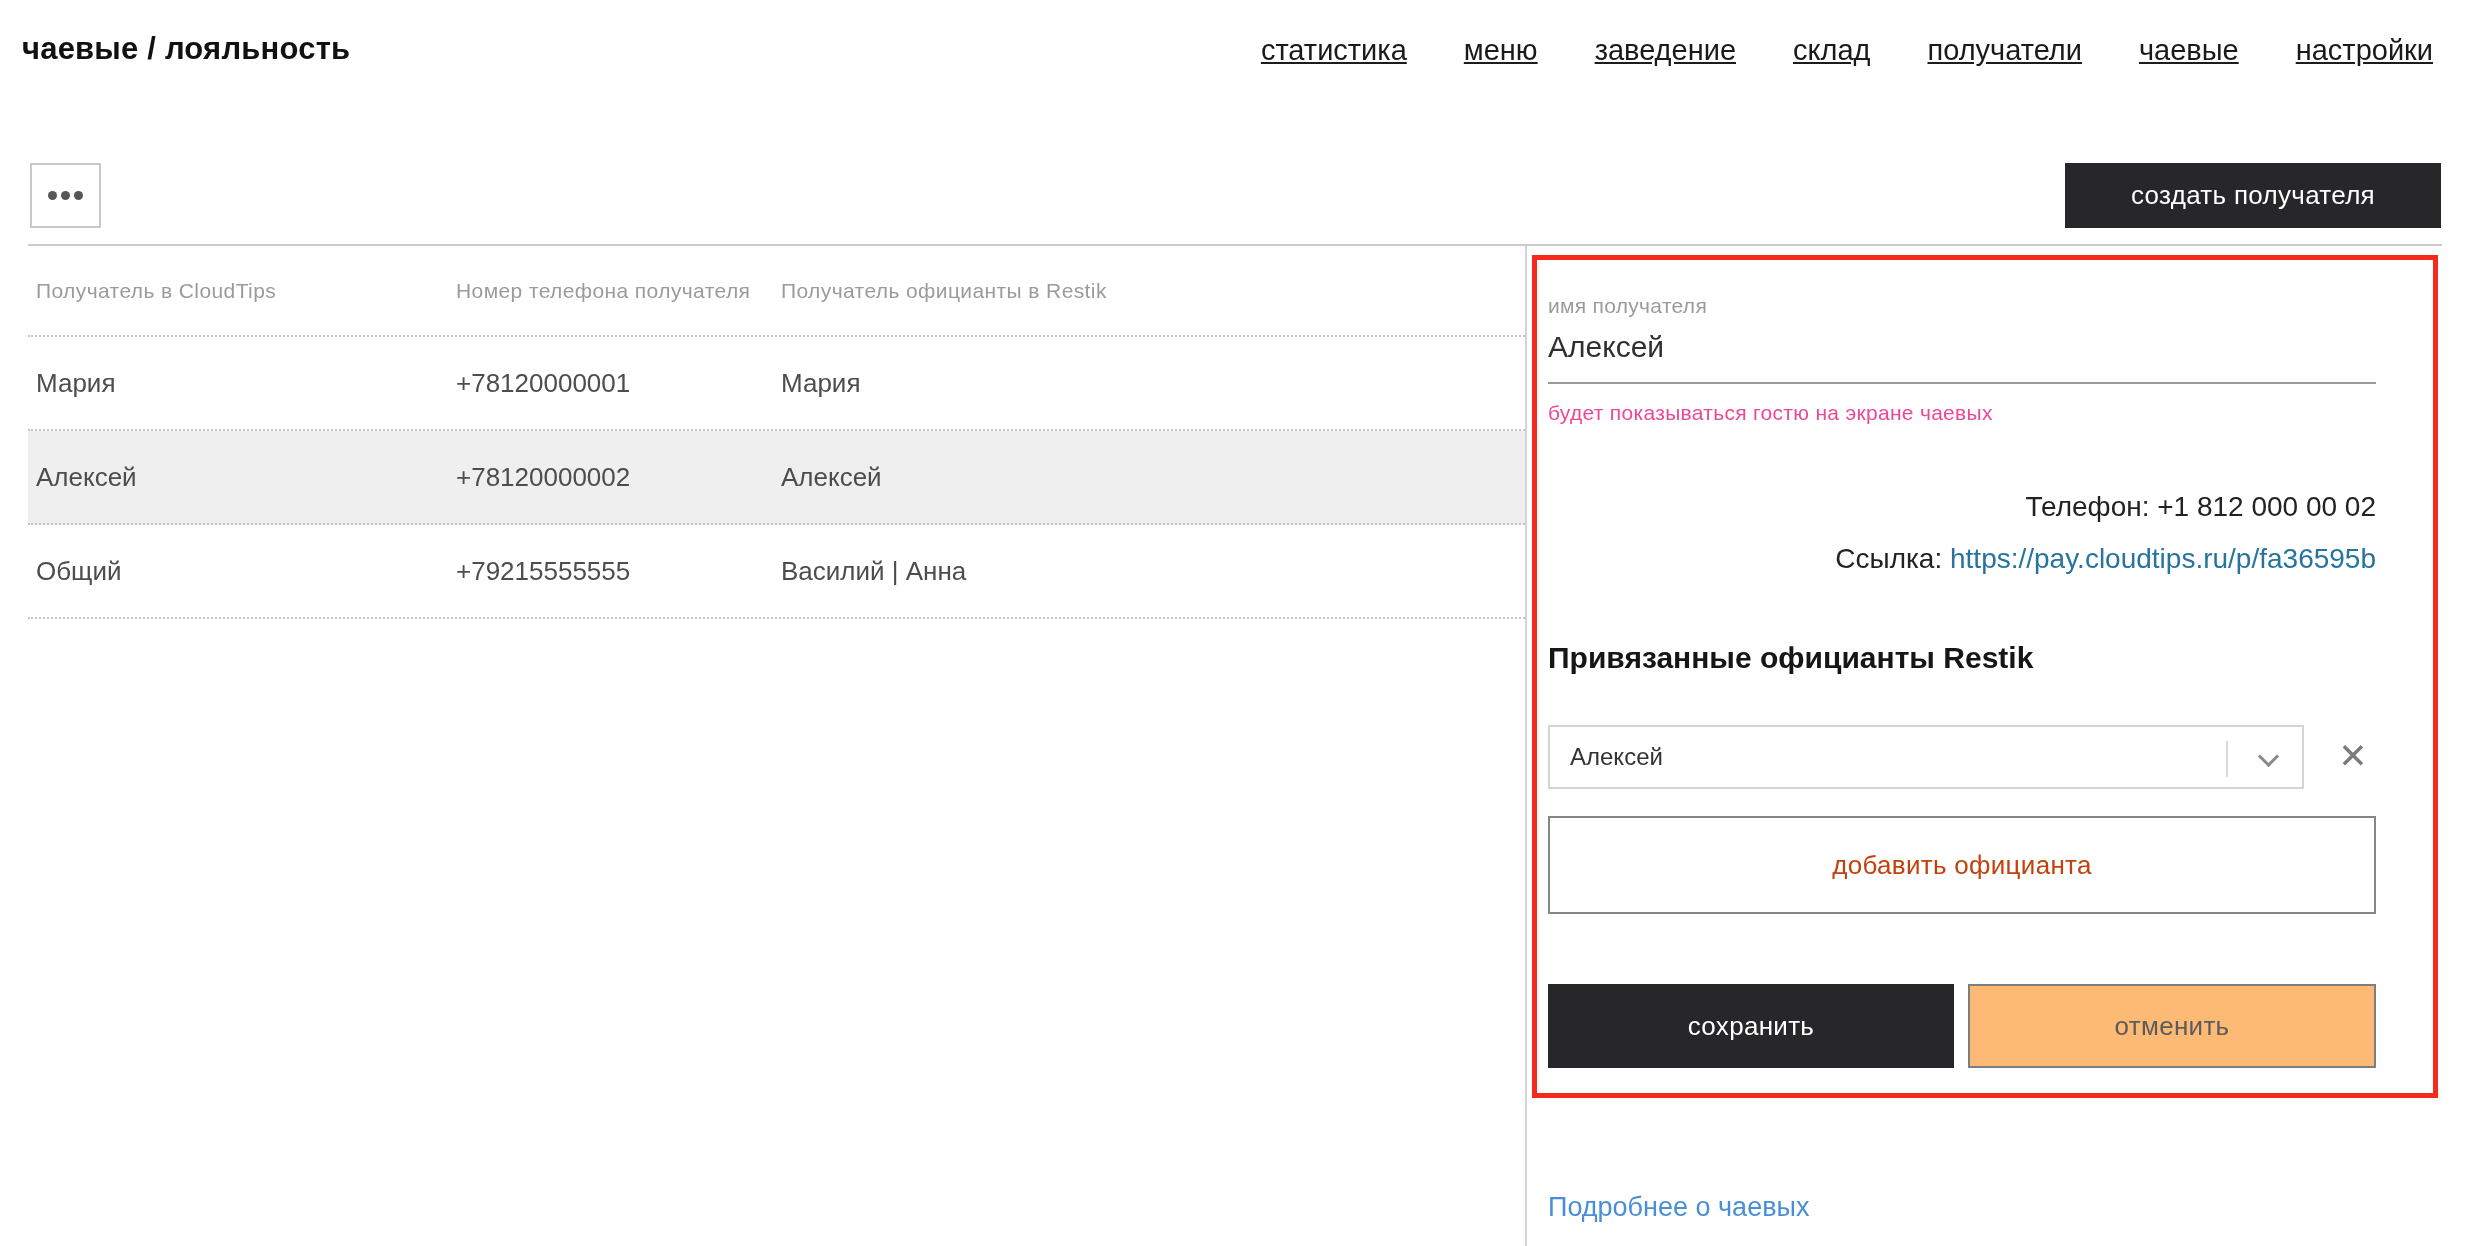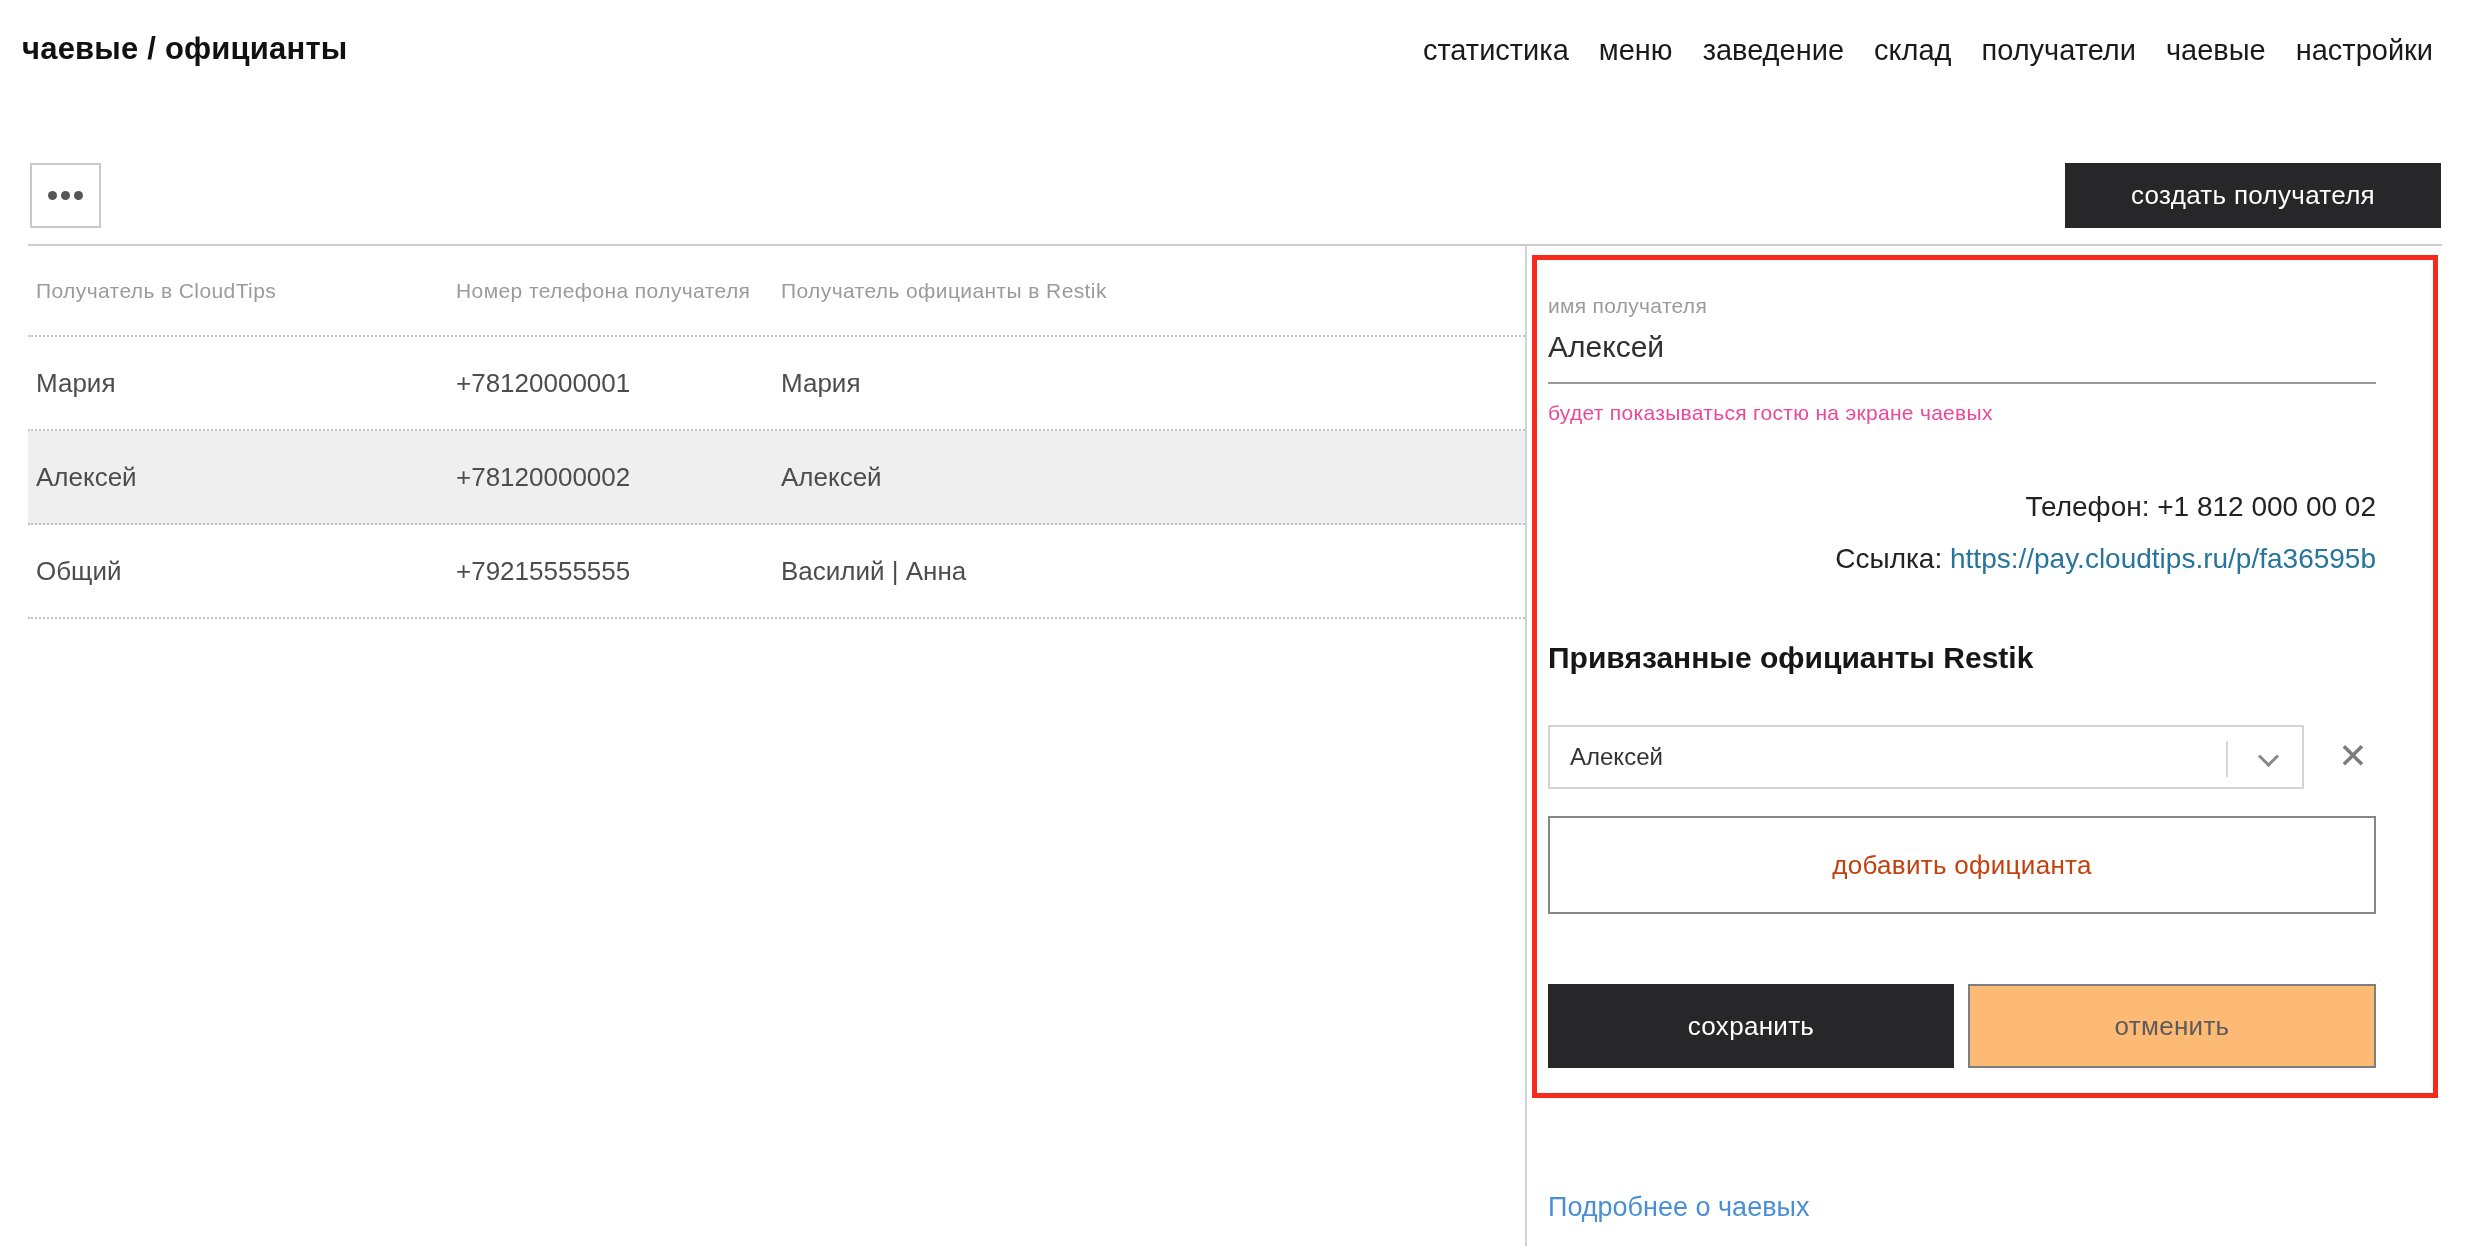--- a/index.html
+++ b/index.html
@@ -4,21 +4,21 @@
 <style>
   * { margin:0; padding:0; box-sizing:border-box; }
   html,body { background:#fff; }
   .app {
     position:relative; width:2470px; height:1246px; overflow:hidden;
     background:#fff; font-family:"Liberation Sans", sans-serif; color:#1c1c1c;
   }
 
   
   .page-title { position:absolute; left:22px; top:31px; font-size:31px; font-weight:bold; letter-spacing:.2px; color:#111; }
-  .top-nav { position:absolute; top:34px; right:37px; display:flex; gap:30px; }
+  .top-nav { position:absolute; top:34px; right:37px; display:flex; gap:57px;text-decoration:underline; }
   .nav-item { font-size:29px; color:#1a1a1a; text-decoration:none; cursor:pointer; white-space:nowrap; }
 
   
   .more-btn { position:absolute; left:30px; top:163px; width:71px; height:65px; background:#fff;
               border:2px solid #c9c9c9; display:flex; align-items:center; justify-content:center; cursor:pointer; }
   .dots { display:flex; gap:4px; }
   .dots i { display:block; width:9px; height:9px; border-radius:50%; background:#565656; }
   .create-btn { position:absolute; left:2065px; top:163px; width:376px; height:65px; background:#272628;
                 color:#fff; font-size:26px; border:none; cursor:pointer; font-family:inherit; letter-spacing:.3px; }
   .toolbar-hr { position:absolute; left:28px; top:244px; width:2414px; height:0; border-top:2px solid #cbcbcb; }
@@ -66,21 +66,21 @@
                     border:5px solid #f5291c; pointer-events:none; }
 
   .footer-link { position:absolute; left:1548px; top:1192px; width:864px; text-align:left;
                  font-size:27px; color:#4a8fd6; text-decoration:none; cursor:pointer; }
 </style>
 </head>
 <body>
 
 <div class="app">
 
-  <div class="page-title">чаевые / официанты</div>
+  <div class="page-title">чаевые / лояльность</div>
 
   <nav class="top-nav">
     <a class="nav-item">статистика</a>
     <a class="nav-item">меню</a>
     <a class="nav-item">заведение</a>
     <a class="nav-item">склад</a>
     <a class="nav-item">получатели</a>
     <a class="nav-item">чаевые</a>
     <a class="nav-item">настройки</a>
   </nav>

